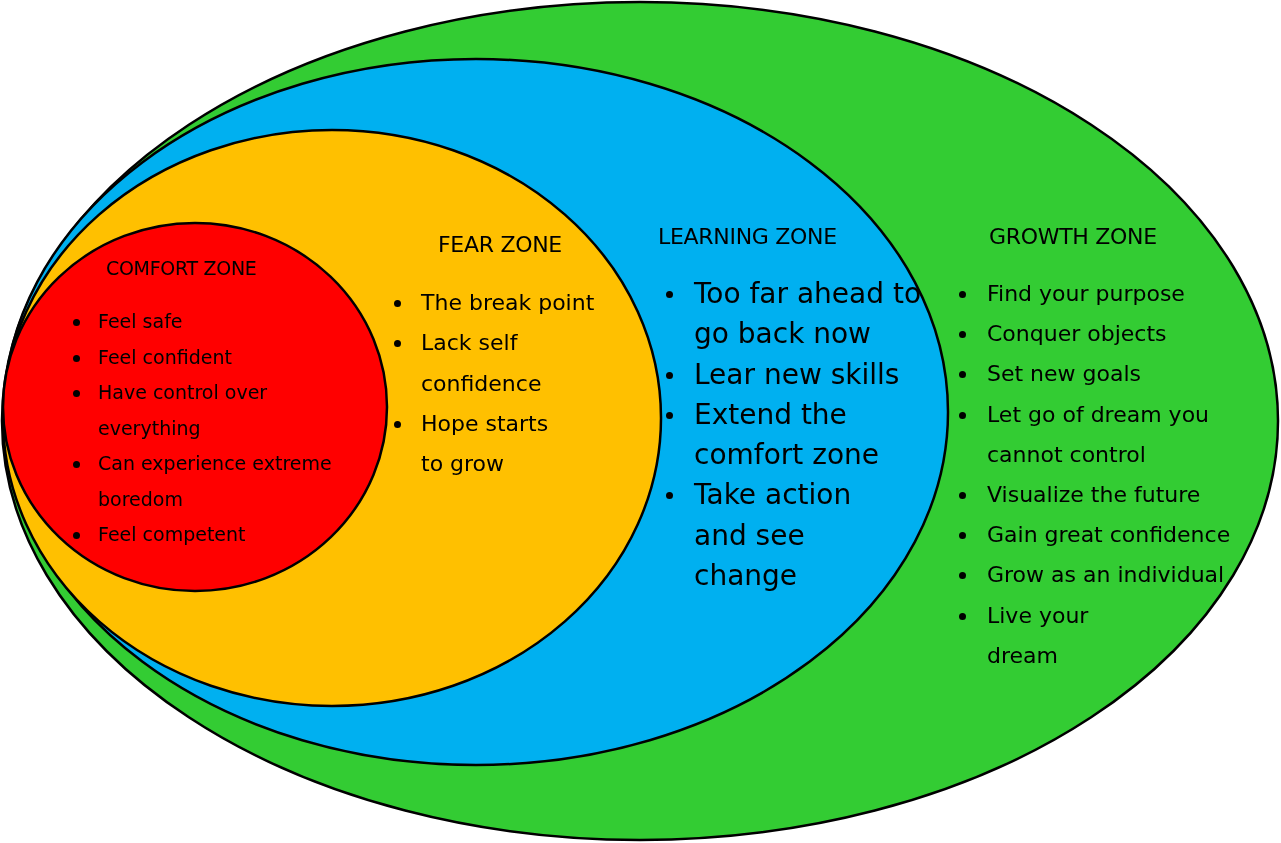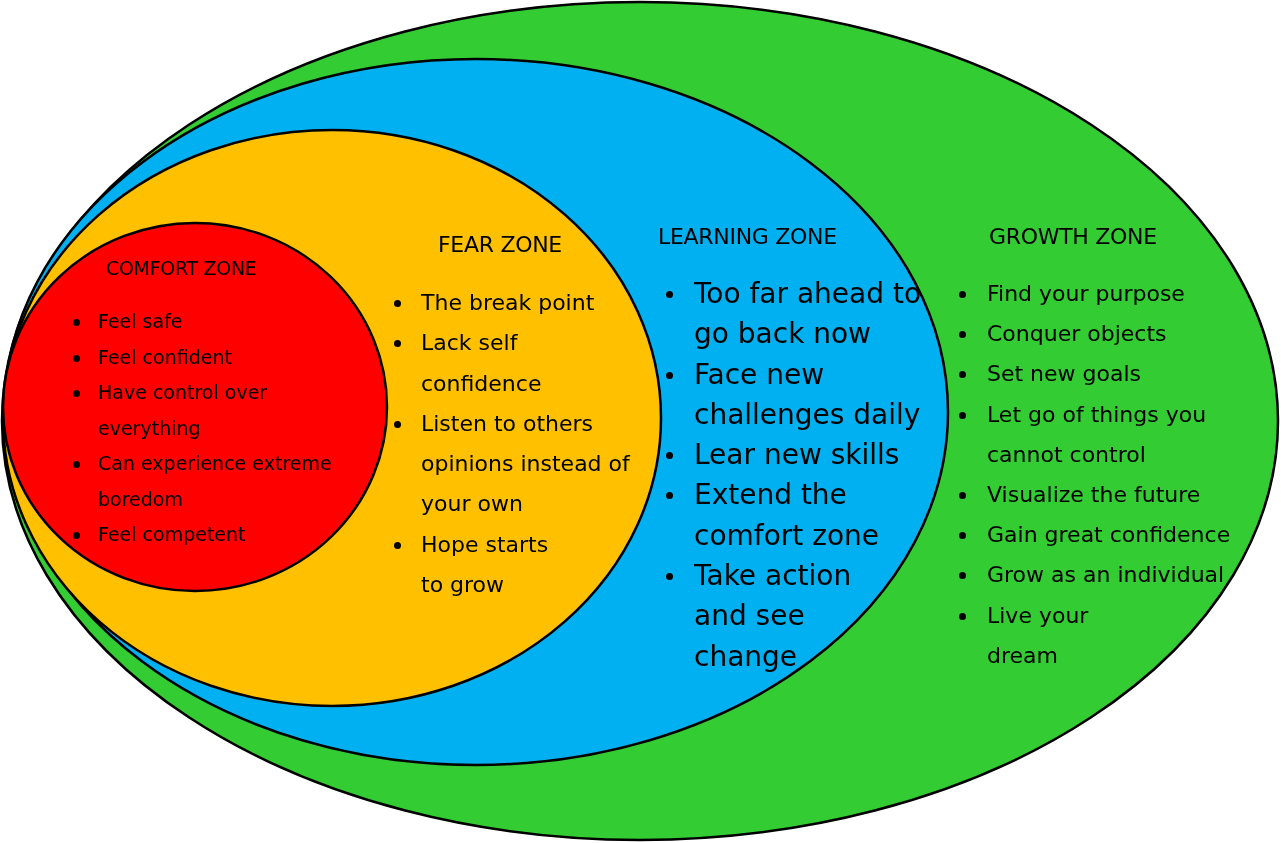--- a/index.html
+++ b/index.html
@@ -110,42 +110,31 @@
       <span class="bullet"></span>
       <span class="line">The break point</span>
     </li>
     <li>
       <span class="bullet"></span>
       <span class="line">Lack self</span>
       <span class="line">confidence</span>
     </li>
     <li>
       <span class="bullet"></span>
-      <span class="line">Listen to others</span>
-      <span class="line">opinions instead of</span>
-      <span class="line">your own</span>
-    </li>
-    <li>
-      <span class="bullet"></span>
       <span class="line">Hope starts</span>
       <span class="line">to grow</span>
     </li>
   </ul>
 
 <div class="zone-title" id="learning-title">LEARNING ZONE</div>
 <ul class="zone-list" id="learning-list">
     <li>
       <span class="bullet"></span>
       <span class="line">Too far ahead to</span>
       <span class="line">go back now</span>
-    </li>
-    <li>
-      <span class="bullet"></span>
-      <span class="line">Face new</span>
-      <span class="line">challenges daily</span>
     </li>
     <li>
       <span class="bullet"></span>
       <span class="line">Lear new skills</span>
     </li>
     <li>
       <span class="bullet"></span>
       <span class="line">Extend the</span>
       <span class="line">comfort zone</span>
     </li>
@@ -166,21 +155,21 @@
     <li>
       <span class="bullet"></span>
       <span class="line">Conquer objects</span>
     </li>
     <li>
       <span class="bullet"></span>
       <span class="line">Set new goals</span>
     </li>
     <li>
       <span class="bullet"></span>
-      <span class="line">Let go of things you</span>
+      <span class="line">Let go of dream you</span>
       <span class="line">cannot control</span>
     </li>
     <li>
       <span class="bullet"></span>
       <span class="line">Visualize the future</span>
     </li>
     <li>
       <span class="bullet"></span>
       <span class="line">Gain great confidence</span>
     </li>

